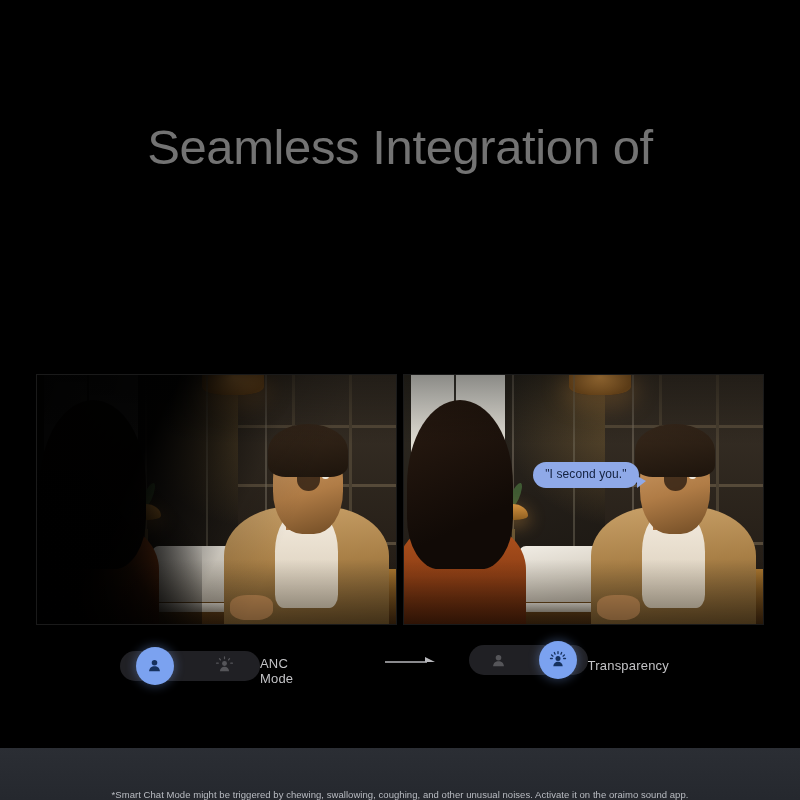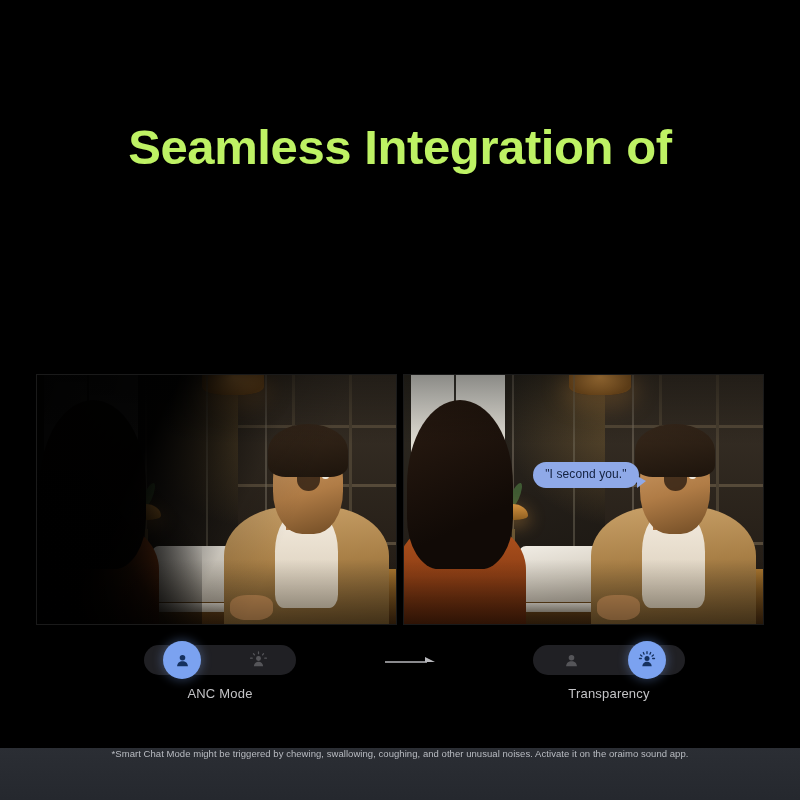--- a/index.html
+++ b/index.html
@@ -38,22 +38,22 @@
     font-size: 19px;
     font-weight: 400;
     color: #e6e6e6;
     letter-spacing: 0.3px;
     line-height: 1.2;
   }
 
   .headline {
     margin-top: 18px;
     font-size: 49px;
-    font-weight: 700;
-    color: #bef264;
+    font-weight: 400;
+    color: #737373;
     letter-spacing: -0.4px;
     line-height: 1.22;
   }
   .headline .hl-line { display: block; }
 
   
   .panels {
     position: absolute;
     top: 374px;
     left: 36px;
@@ -459,25 +459,24 @@
     left: 0;
     width: 800px;
     height: 70px;
   }
 
   .control-group {
     position: absolute;
     top: 0;
     width: 200px;
     display: flex;
-    flex-direction: column;
     align-items: center;
   }
   .control-group.left  { left: 120px; }
-  .control-group.right { left: 509px; }
+  .control-group.right { left: 469px; }
 
   .toggle-track {
     position: relative;
     width: 152px;
     height: 30px;
     background: #202024;
     border-radius: 15px;
     display: flex;
     align-items: center;
     justify-content: space-around;
@@ -529,21 +528,21 @@
 
   
   .footer {
     position: absolute;
     left: 0;
     bottom: 0;
     width: 800px;
     height: 52px;
     background: linear-gradient(180deg, #2b2e34 0%, #25282e 100%);
     display: flex;
-    align-items: flex-start;
+    align-items: flex-end;
     justify-content: center;
   }
   .footer-note {
     font-size: 9.5px;
     font-weight: 400;
     color: #b9bcc2;
     letter-spacing: 0.05px;
     white-space: nowrap;
   }
 </style>

